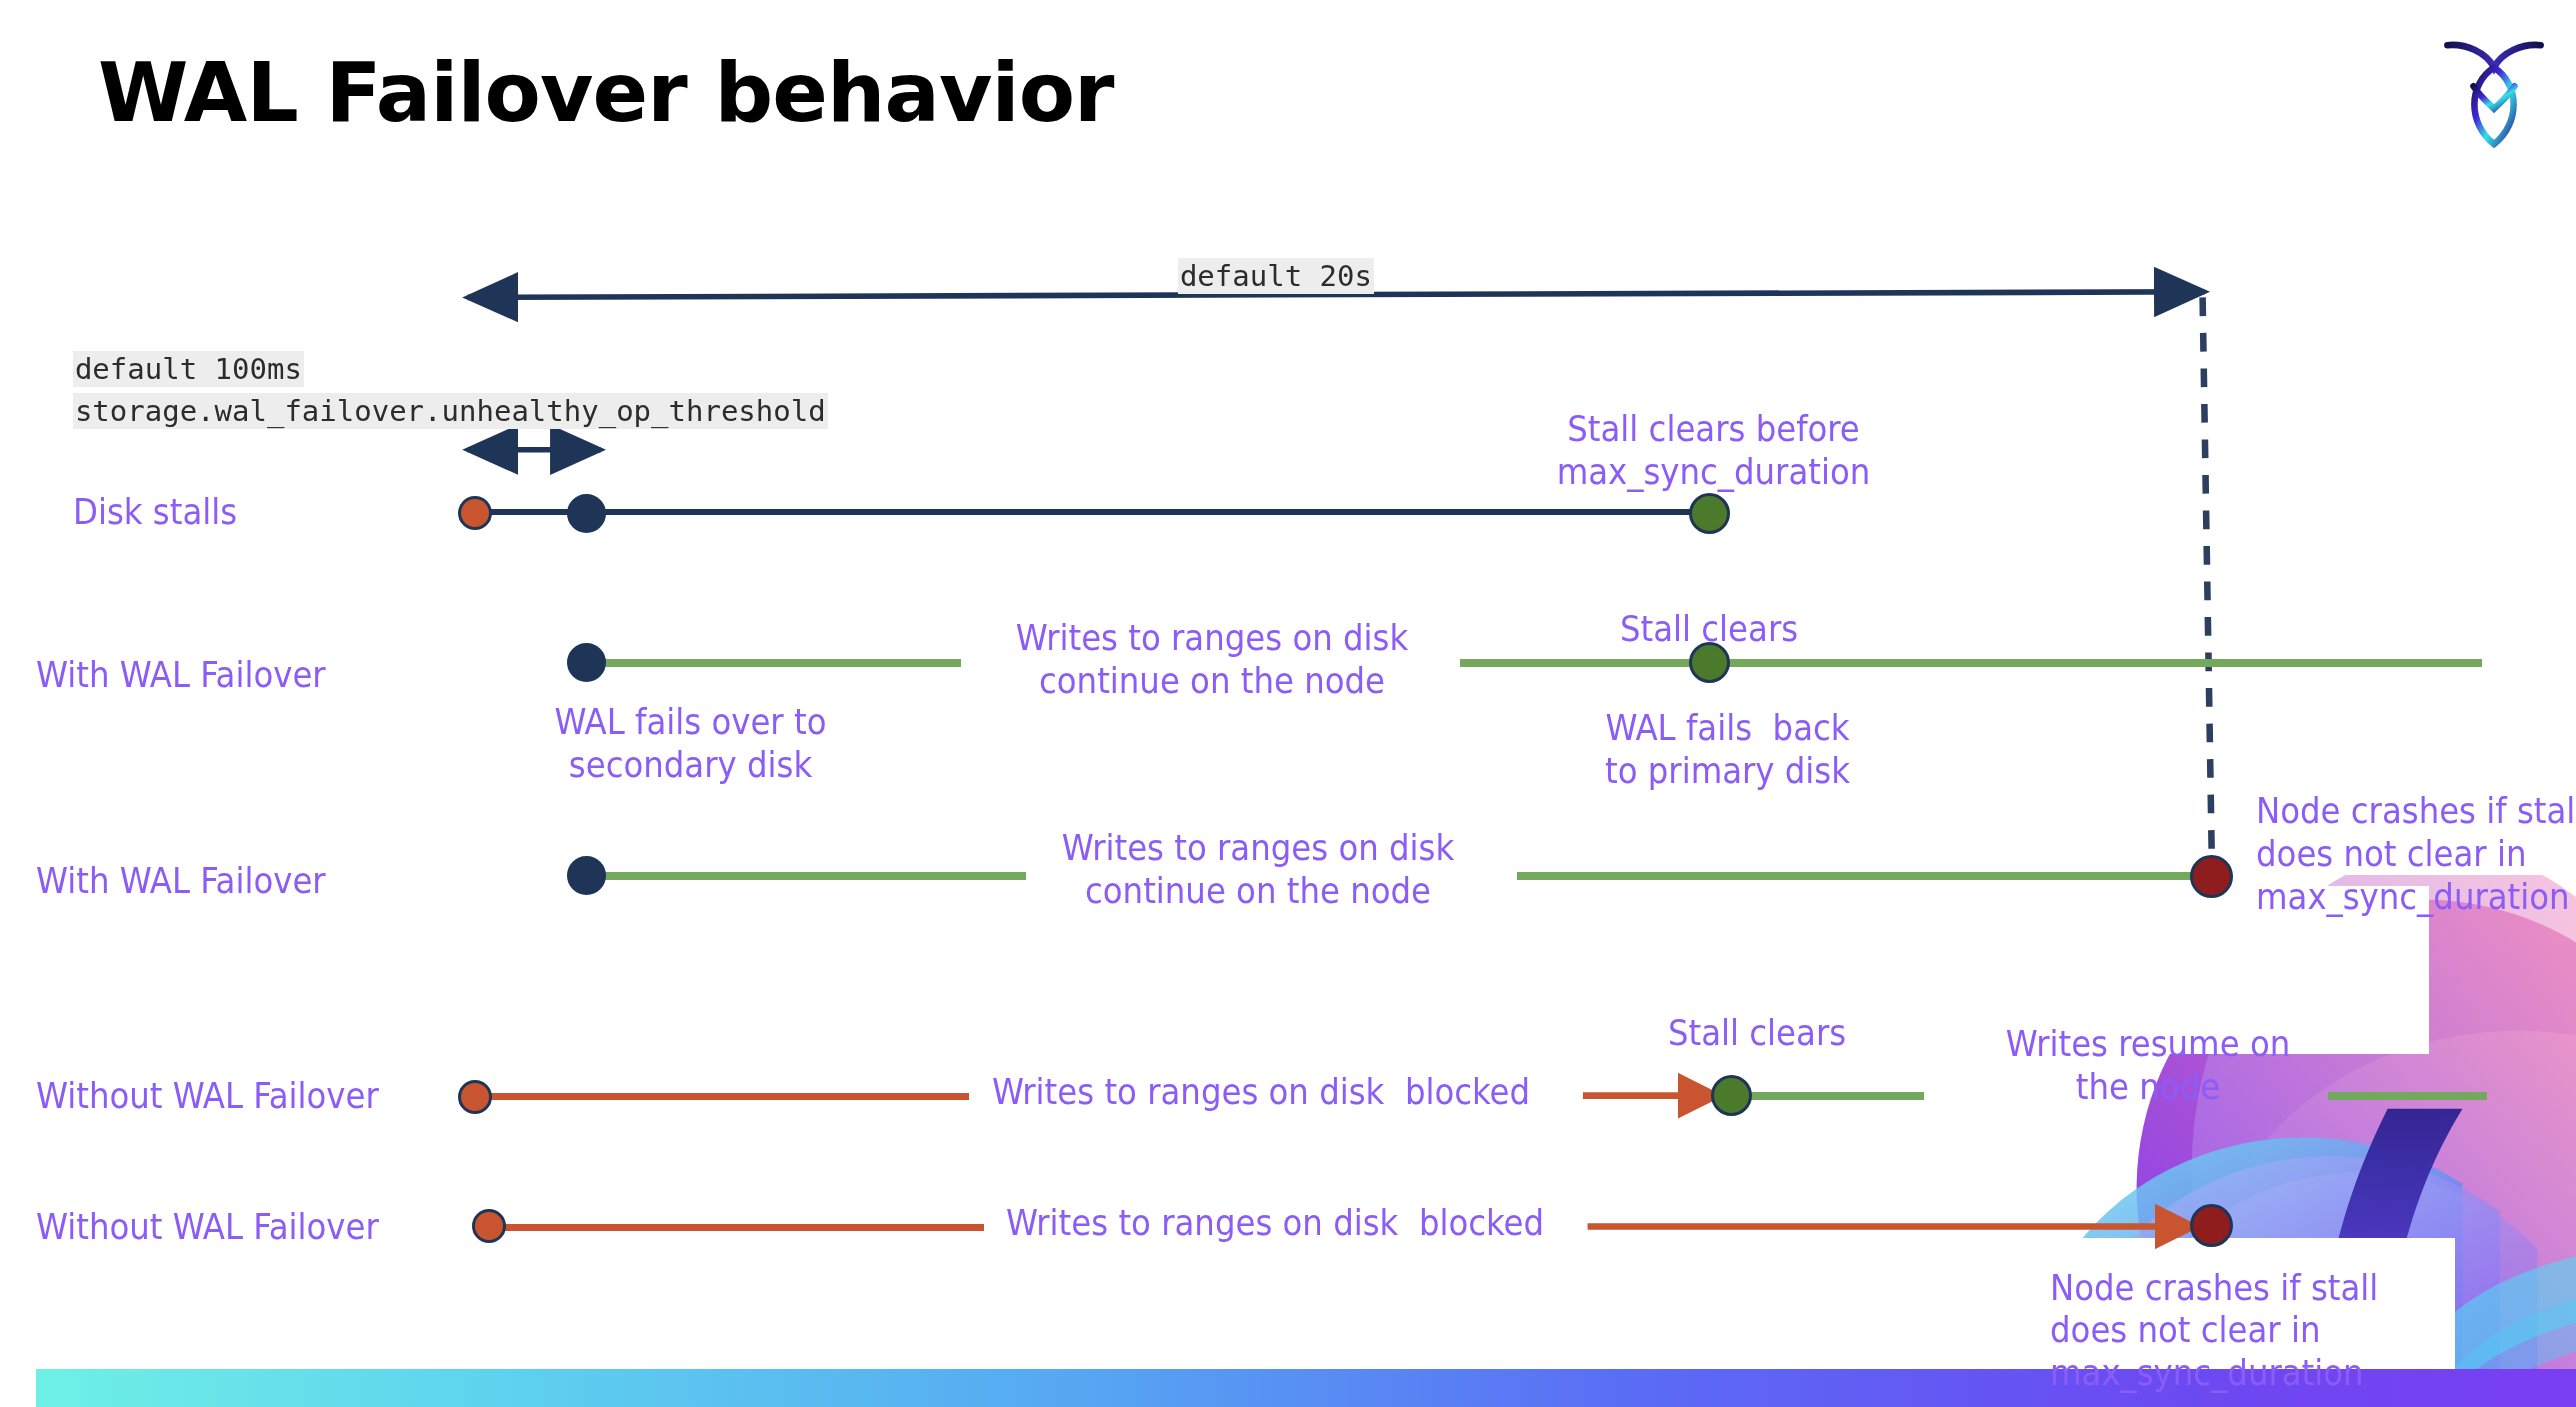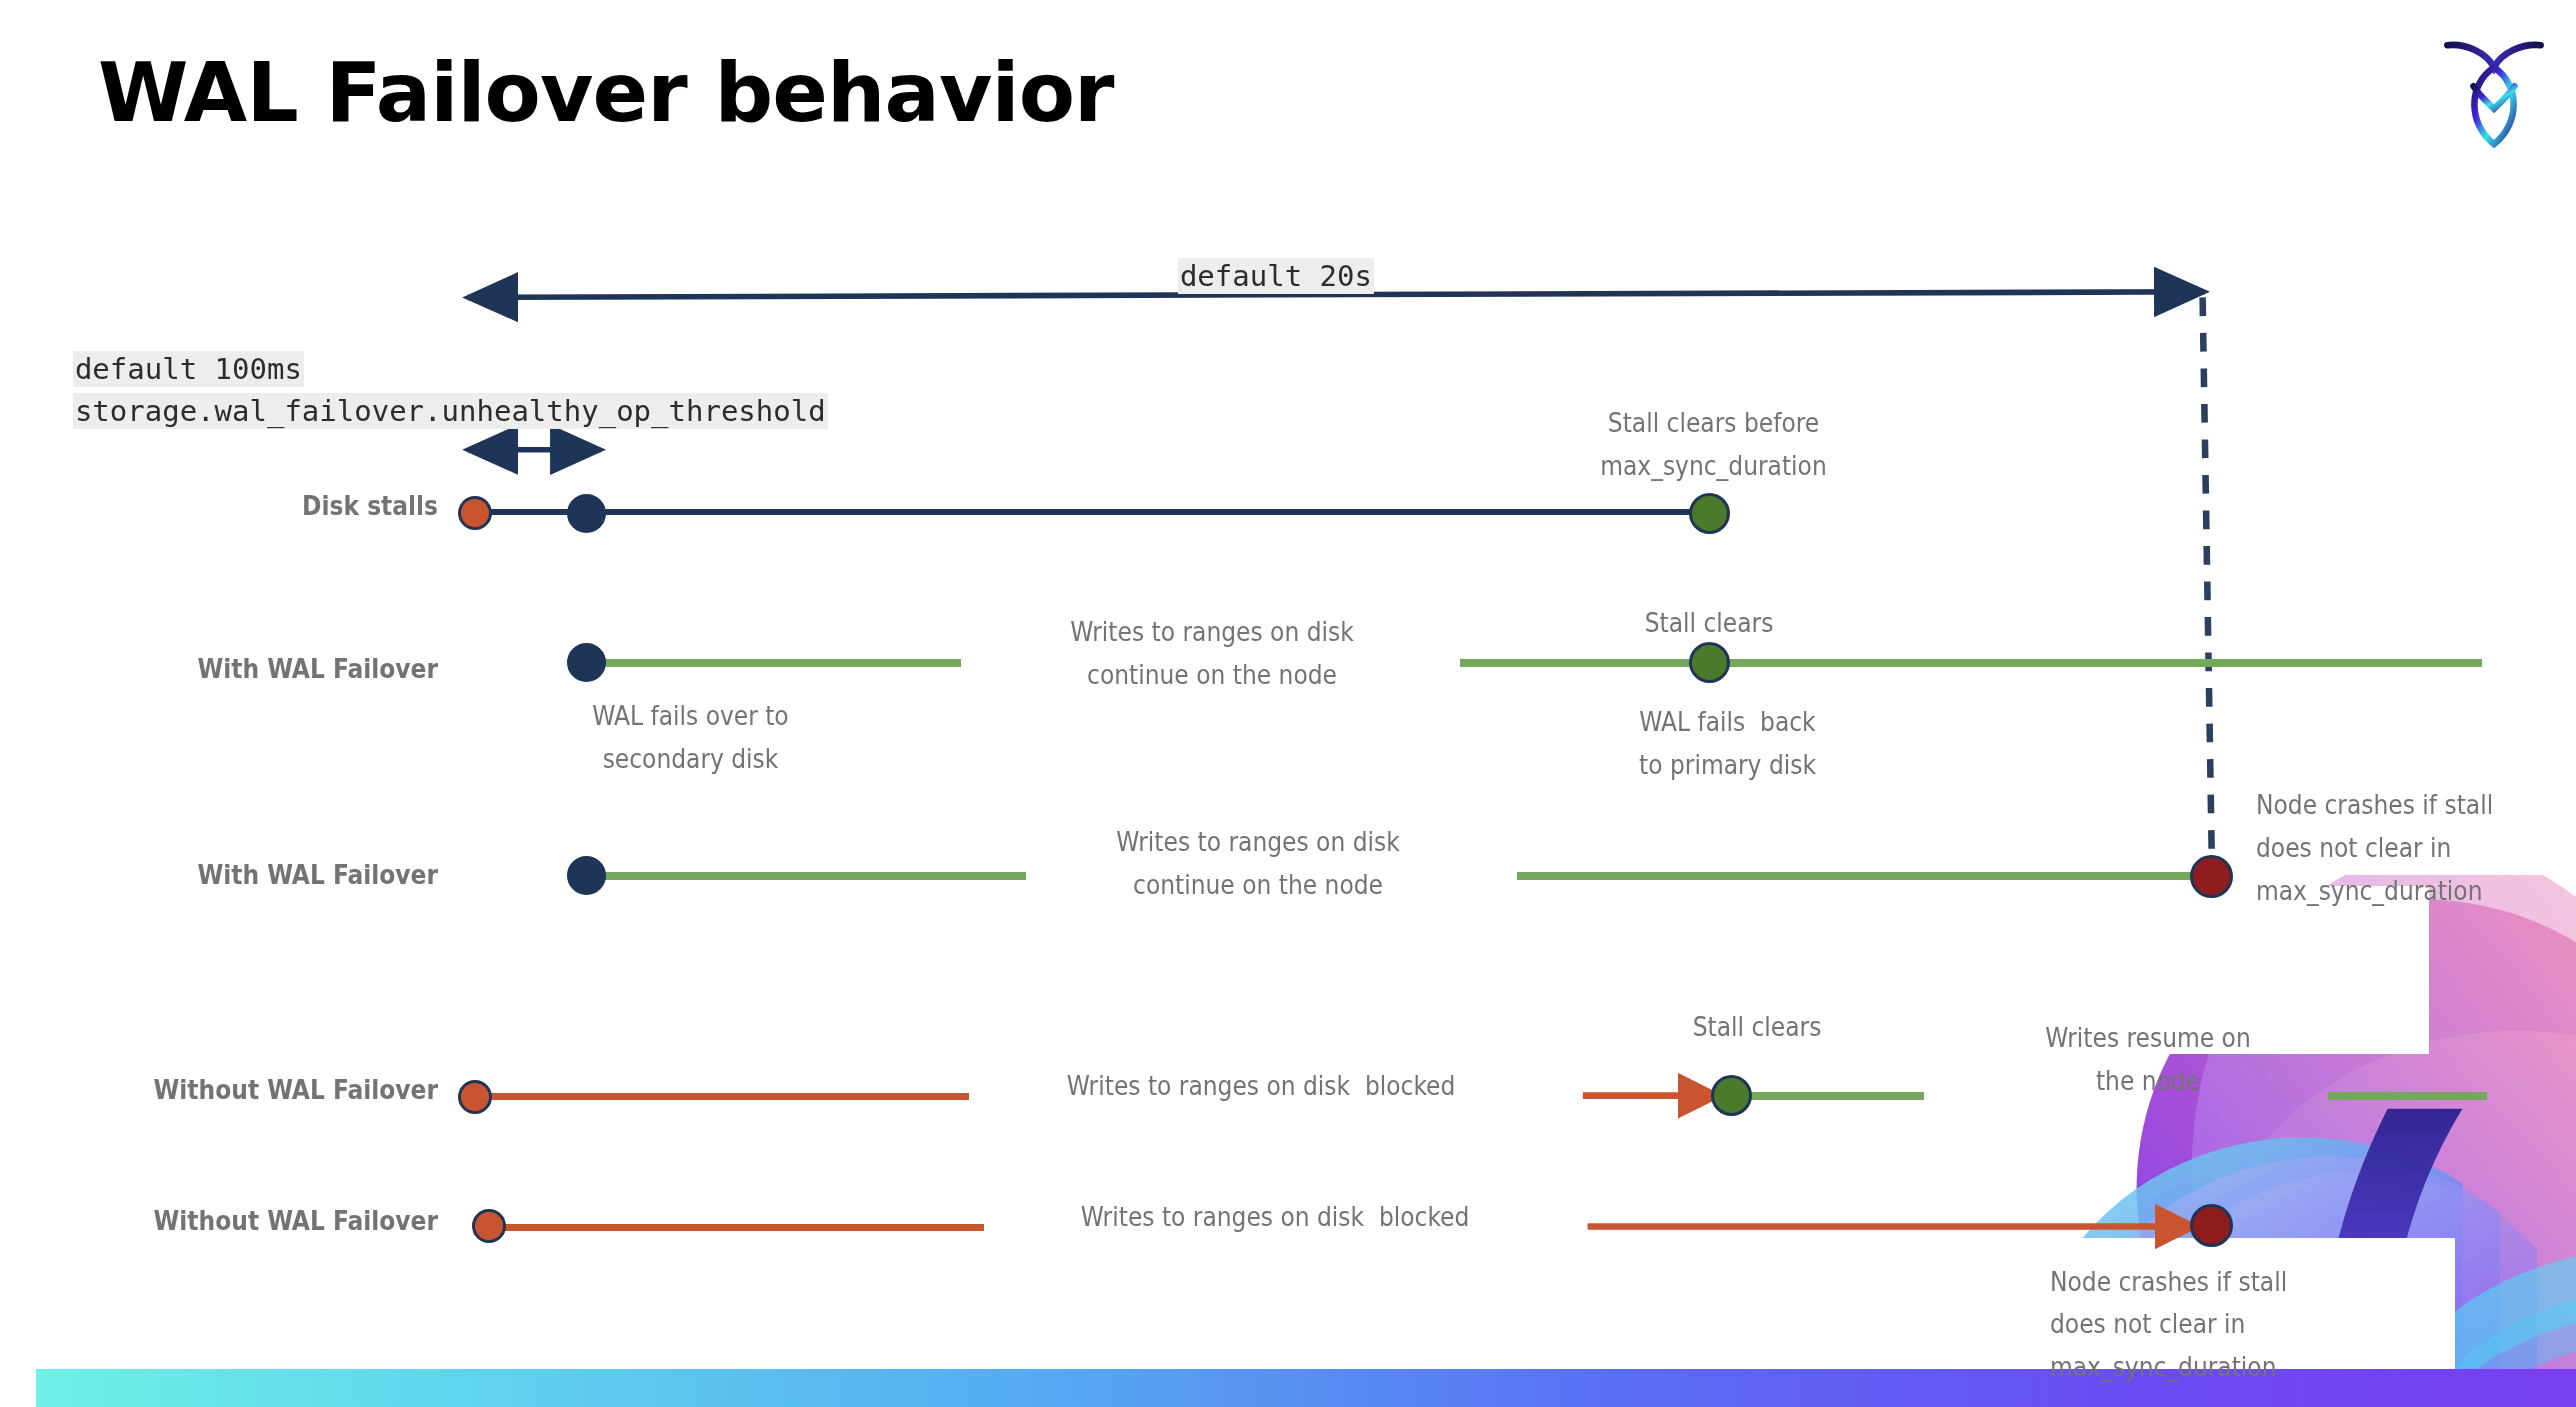--- a/index.html
+++ b/index.html
@@ -26,27 +26,27 @@
   
   .code{
     position:absolute;
     font-family:"DejaVu Sans Mono","Liberation Mono",monospace;
     font-size:29px;color:#2c2c2c;background:#ededed;
     line-height:1.18;white-space:pre;padding:0.9px 1.9px;
   }
 
   
   .lbl{
-    position:absolute;color:#737373;
+    position:absolute;color:#8b5cf6;
     font-family:"DejaVu Sans Condensed","Liberation Sans",sans-serif;
     font-stretch:condensed;
-    font-size:26px;line-height:1.18;white-space:pre;
+    font-size:36px;line-height:1.18;white-space:pre;
   }
   .lbl.c{text-align:center;}
-  .lbl.r{text-align:right;font-weight:bold;}
+  .lbl.r{}
 
   
   .seg{position:absolute;height:6.5px;border-radius:0;}
   .seg.navy{background:#1f3557;height:5.6px;}
   .seg.green{background:#74a85c;height:8.4px;}
   .seg.red{background:#c8552f;height:6.5px;}
 
   .dot{position:absolute;border-radius:50%;border:3.7px solid #1f3557;box-sizing:border-box;}
   .dot.orange{background:#c8552f;}
   .dot.navy{background:#1f3557;}

